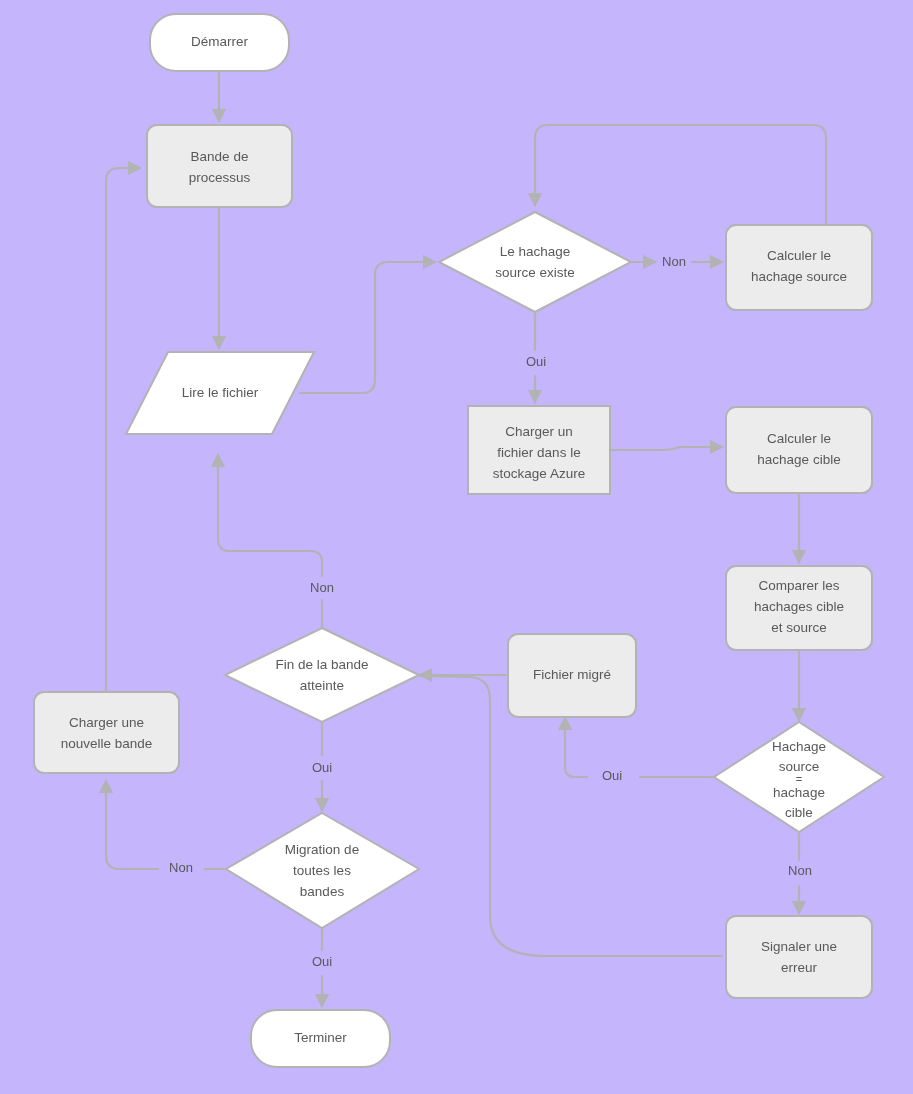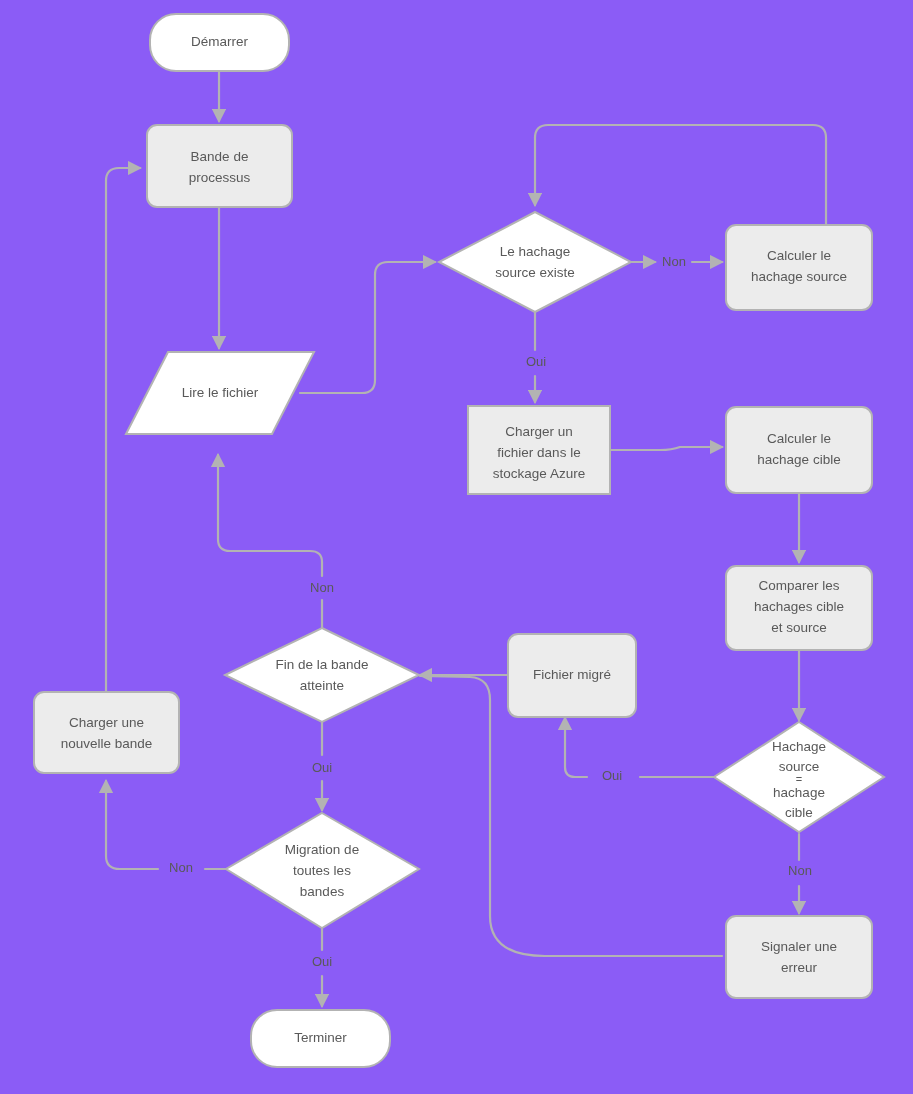--- a/index.html
+++ b/index.html
@@ -8,21 +8,21 @@
     padding: 0;
     background: #ffffff;
   }
   body {
     font-family: "Liberation Sans", sans-serif;
   }
   #diagram-root {
     position: relative;
     width: 913px;
     height: 1094px;
-    background: #8b5cf6;
+    background: #c4b5fd;
     overflow: hidden;
   }
   #flow-svg {
     position: absolute;
     top: 0;
     left: 0;
     width: 913px;
     height: 1094px;
   }
   .node-label {

